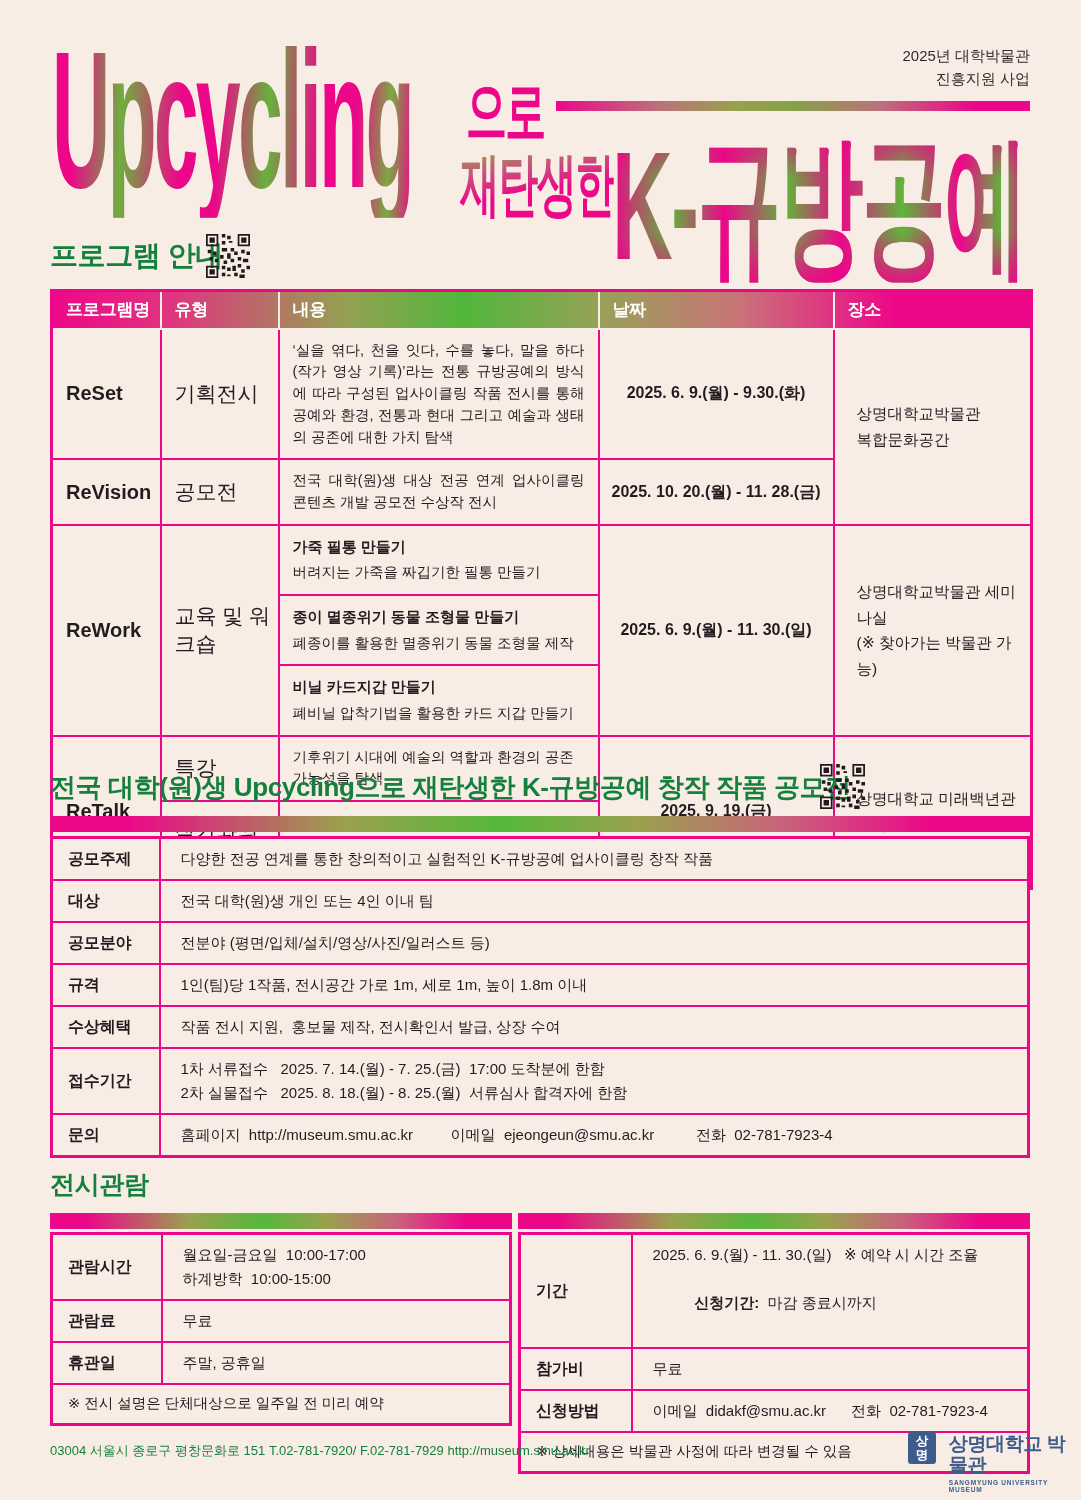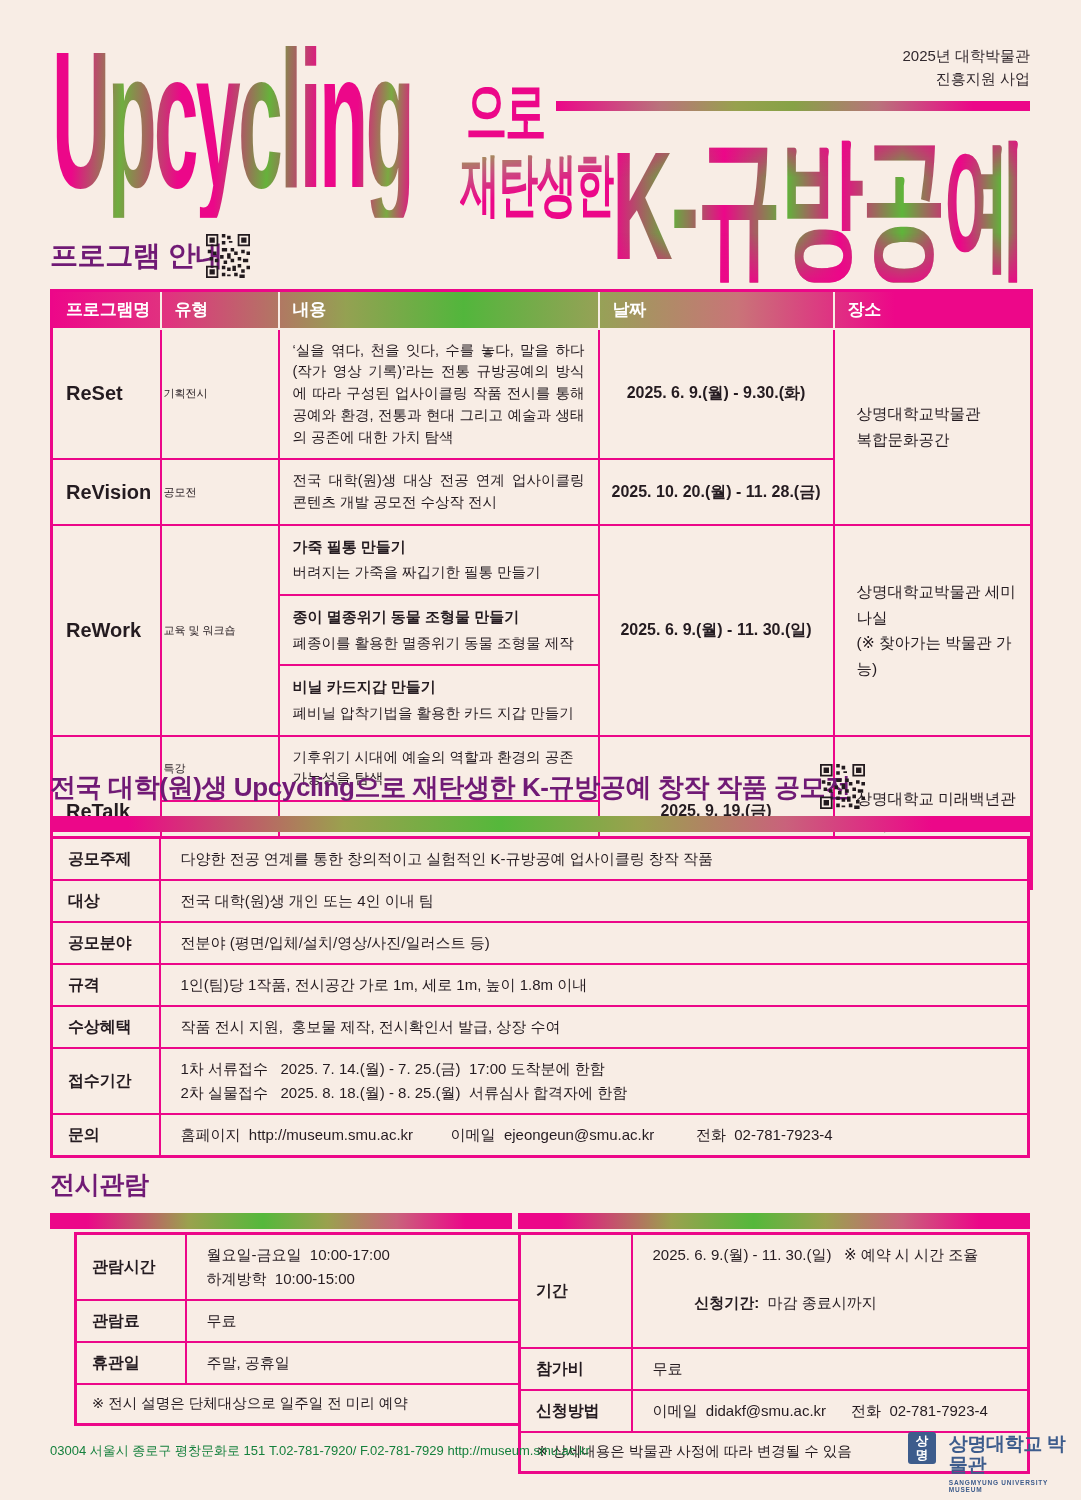--- a/index.html
+++ b/index.html
@@ -47,21 +47,21 @@
   }
   .support-note{
     position:absolute;right:51px;top:44px;text-align:right;
     font-size:15px;line-height:1.55;font-weight:500;color:#32292E;
   }
   .header-line{
     position:absolute;left:556px;top:101px;width:474px;height:10px;
     background:linear-gradient(90deg,#EC0789 0%,#B9737B 22%,#97A14E 38%,#86A246 50%,#B9737B 68%,#EC0789 88%,#EC0789 100%);
   }
   
-  .sec-heading{position:absolute;margin:0;font-weight:800;color:#701a75;white-space:nowrap;letter-spacing:-0.015em;}
+  .sec-heading{position:absolute;margin:0;font-weight:800;color:#15803d;white-space:nowrap;letter-spacing:-0.015em;}
   .h-program{left:50px;top:237px;font-size:28px;}
   .h-contest{left:50px;top:770px;font-size:26px;}
   .h-visit{left:50px;top:1168px;font-size:25px;}
   .h-workshop{left:522px;top:1232px;font-size:25px;}
   .qr{position:absolute;}
   .qr-program{left:206px;top:234px;width:44px;height:44px;}
   .qr-contest{left:820px;top:764px;width:45px;height:45px;}
   
   .grad-bar{
     position:absolute;height:16px;
@@ -79,31 +79,31 @@
     height:38px;
     background:linear-gradient(90deg,#ED0789 0%,#E0347F 12%,#94A152 30%,#52B63C 42%,#97A157 56%,#C97478 70%,#ED0789 86%,#ED0789 100%);
   }
   .program-table th{
     border:2.5px solid #F8EDE5;border-top:none;
     color:#FFFFFF;font-size:17px;font-weight:700;text-align:left;padding:0 0 0 13px;letter-spacing:-0.01em;
   }
   .program-table th:first-child{border-left:none;}
   .program-table th:last-child{border-right:none;}
   .pname{font-weight:800;font-size:20px;padding-left:13px;}
-  .ptype{font-size:11px;padding-left:2px;}
+  .ptype{font-size:21px;padding-left:13px;}
   .pcontent{font-size:14.5px;line-height:1.5;padding:10px 13px;text-align:justify;}
   .pdate{font-size:16px;font-weight:700;text-align:center;padding:0 6px;}
   .pplace{font-size:15.5px;line-height:1.65;padding-left:22px;white-space:pre-line;}
   .w-title{font-weight:800;font-size:15px;}
   .w-desc{font-size:14.5px;margin-top:4px;}
   .kv-table{position:absolute;}
   .contest-table{left:50px;top:836px;width:980px;}
   .kv-label{font-weight:800;font-size:16px;padding-left:15px;letter-spacing:-0.01em;}
   .kv-value{font-size:15px;line-height:1.6;padding:8px 20px;white-space:pre-wrap;}
-  .visit-table{left:50px;top:1232px;width:462px;margin-left:24px;}
+  .visit-table{left:50px;top:1232px;width:462px;}
   .workshop-table{left:518px;top:1232px;width:512px;}
   .note-cell{font-size:14.5px;padding-left:15px;}
   .bold-inline{font-weight:800;}
   
   .footer-address{position:absolute;left:50px;top:1442px;font-size:13px;color:#15803d;letter-spacing:0;}
   .footer-logo{position:absolute;left:908px;top:1432px;display:flex;align-items:flex-start;}
   .logo-mark{
     width:32px;height:32px;background:#3D5C8C;border-radius:3px;color:#fff;
     font-size:12.5px;font-weight:800;line-height:1.15;text-align:center;
     display:flex;align-items:center;justify-content:center;

